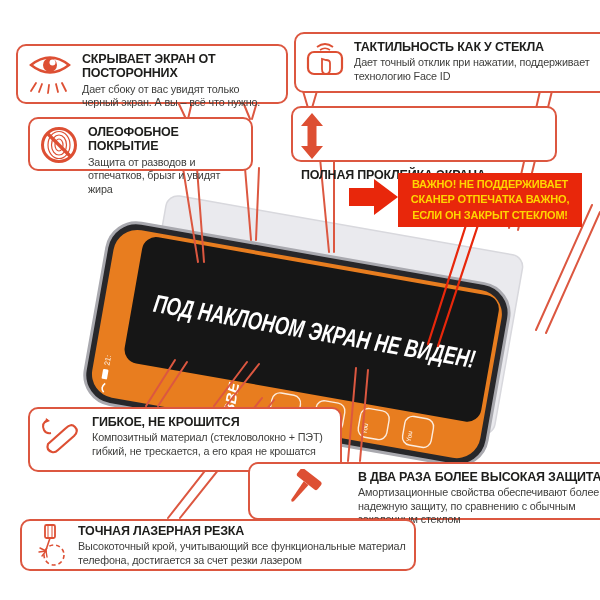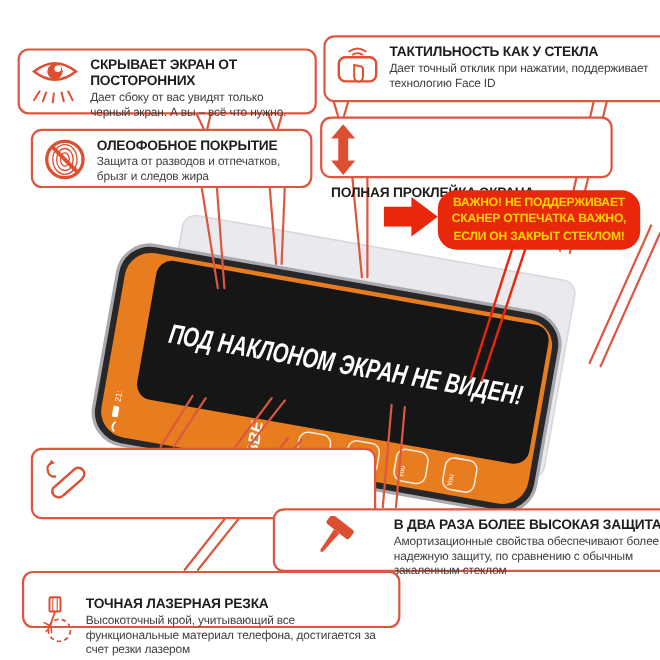--- a/index.html
+++ b/index.html
@@ -110,81 +110,85 @@
         <rect x="4" y="13" width="34" height="22" rx="6" fill="none" stroke="currentColor" stroke-width="2.2"></rect>
         <path d="M18 20 v10 q0 5 4 5 q4 0 4 -5 v-6 q0 -3 -4 -3 z" fill="#fff" stroke="currentColor" stroke-width="1.8"></path>
       </svg>
     </span>
     <span class="ct">
       <span class="title">ТАКТИЛЬНОСТЬ КАК У СТЕКЛА</span>
       <span class="body">Дает точный отклик при нажатии, поддерживает технологию Face ID</span>
     </span>
   </div>
 
-  <div class="callout" style="left:28px;top:117px;width:256px;height:54px;">
+  <div class="callout" style="left:28px;top:117px;width:225px;height:54px;">
     <span class="icon">
       <svg width="42" height="42" viewBox="0 0 42 42">
         <circle cx="21" cy="21" r="16.5" fill="none" stroke="currentColor" stroke-width="3"></circle>
         <g stroke="currentColor" stroke-width="1.2" fill="none">
           <ellipse cx="21" cy="21" rx="4" ry="6"></ellipse>
           <ellipse cx="21" cy="21" rx="7.5" ry="10"></ellipse>
           <ellipse cx="21" cy="21" rx="11" ry="13.5"></ellipse>
         </g>
         <path d="M9.5 9.5 L32.5 32.5" stroke="currentColor" stroke-width="3.4"></path>
       </svg>
     </span>
     <span class="ct">
       <span class="title">ОЛЕОФОБНОЕ ПОКРЫТИЕ</span>
-      <span class="body">Защита от разводов и отпечатков, брызг и следов жира</span>
+      <span class="body">Защита от разводов и отпечатков, брызг и увидят жира</span>
     </span>
   </div>
 
   <div class="callout" style="left:291px;top:106px;width:266px;height:56px;flex-direction:column;">
     <span class="icon">
       <svg width="22" height="46" viewBox="0 0 22 46">
         <path d="M11 0 L22 13 H15.5 V33 H22 L11 46 L0 33 H6.5 V13 H0 Z" fill="currentColor"></path>
       </svg>
     </span>
     <span class="ct">
       <span class="title">ПОЛНАЯ ПРОКЛЕЙКА ЭКРАНА</span>
     </span>
   </div>
 
-  <div class="warning" style="left:398px;top:173px;width:184px;height:54px;border-radius:17px;">
+  <div class="warning" style="left:398px;top:173px;width:184px;height:54px;">
     <span>ВАЖНО! НЕ ПОДДЕРЖИВАЕТ</span>
     <span>СКАНЕР ОТПЕЧАТКА ВАЖНО,</span>
     <span>ЕСЛИ ОН ЗАКРЫТ СТЕКЛОМ!</span>
   </div>
 
   <div class="callout" style="left:28px;top:407px;width:314px;height:65px;">
     <span class="icon">
       <svg width="46" height="44" viewBox="0 0 46 44">
         <path d="M10 6 q-7 3 -4 10 q2 4 7 3" fill="none" stroke="currentColor" stroke-width="2"></path>
         <path d="M8 4 l4 3 l-5 2 z" fill="currentColor"></path>
         <path d="M14 38 q-6 -2 -4 -8 L28 14 q5 -5 9 -1 q4 4 -1 9 L20 36 q-3 3 -6 2 Z" fill="none" stroke="currentColor" stroke-width="2.2" stroke-linejoin="round"></path>
       </svg>
+    </span>
+    <span class="ct">
+      <span class="title">ГИБКОЕ, НЕ КРОШИТСЯ</span>
+      <span class="body">Композитный материал (стекловолокно + ПЭТ) гибкий, не трескается, а его края не крошатся</span>
     </span>
   </div>
 
   <div class="callout" style="left:248px;top:462px;width:368px;height:58px;">
     <span class="icon" style="width:92px;">
       <svg width="38" height="40" viewBox="0 0 38 40">
         <g transform="rotate(38 19 20)" fill="currentColor">
           <rect x="4" y="4" width="26" height="10" rx="2.5"></rect>
           <path d="M14 14 L20 14 L18.5 36 q-1.5 3 -3 0 Z"></path>
         </g>
       </svg>
     </span>
     <span class="ct">
       <span class="title">В ДВА РАЗА БОЛЕЕ ВЫСОКАЯ ЗАЩИТА</span>
       <span class="body">Амортизационные свойства обеспечивают более надежную защиту, по сравнению с обычным закаленным стеклом</span>
     </span>
   </div>
 
-  <div class="callout" style="left:20px;top:519px;width:344px;height:52px;padding-top:20px;">
+  <div class="callout" style="left:20px;top:519px;width:396px;height:52px;padding-top:2px;">
     <span class="icon">
       <svg width="40" height="46" viewBox="0 0 40 46">
         <rect x="15" y="2" width="10" height="13" rx="1.5" fill="none" stroke="currentColor" stroke-width="1.8"></rect>
         <path d="M18 2 v13 M22 2 v13" stroke="currentColor" stroke-width="1"></path>
         <path d="M20 15 L16 27" stroke="currentColor" stroke-width="1.6"></path>
         <g stroke="currentColor" stroke-width="1.4" stroke-linecap="round">
           <path d="M16 28 l-6 -3"></path>
             <path d="M16 28 l-7 1"></path>
             <path d="M16 28 l-4 5"></path>
             <path d="M16 28 l1 6"></path>

